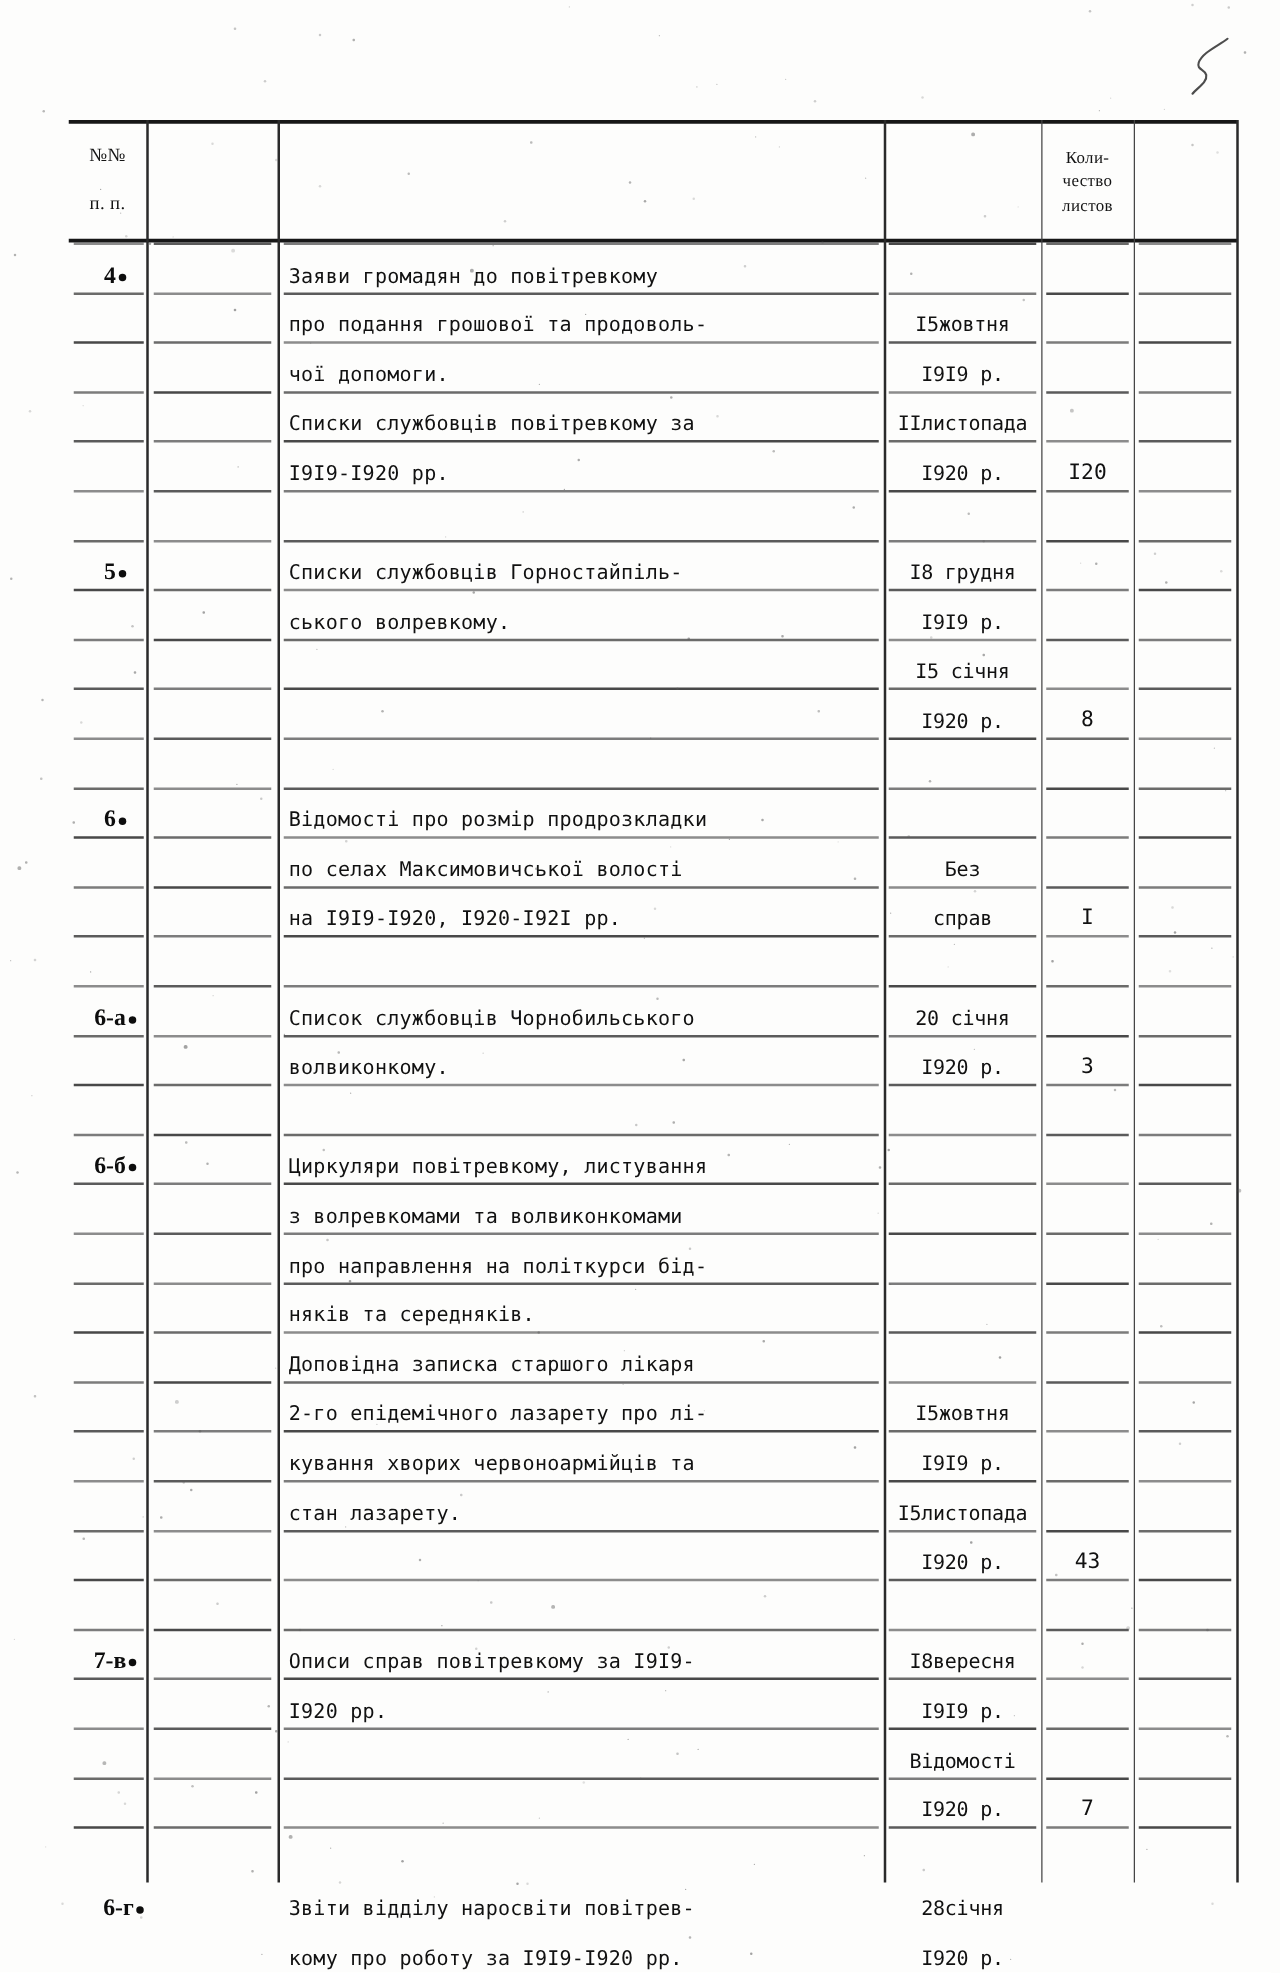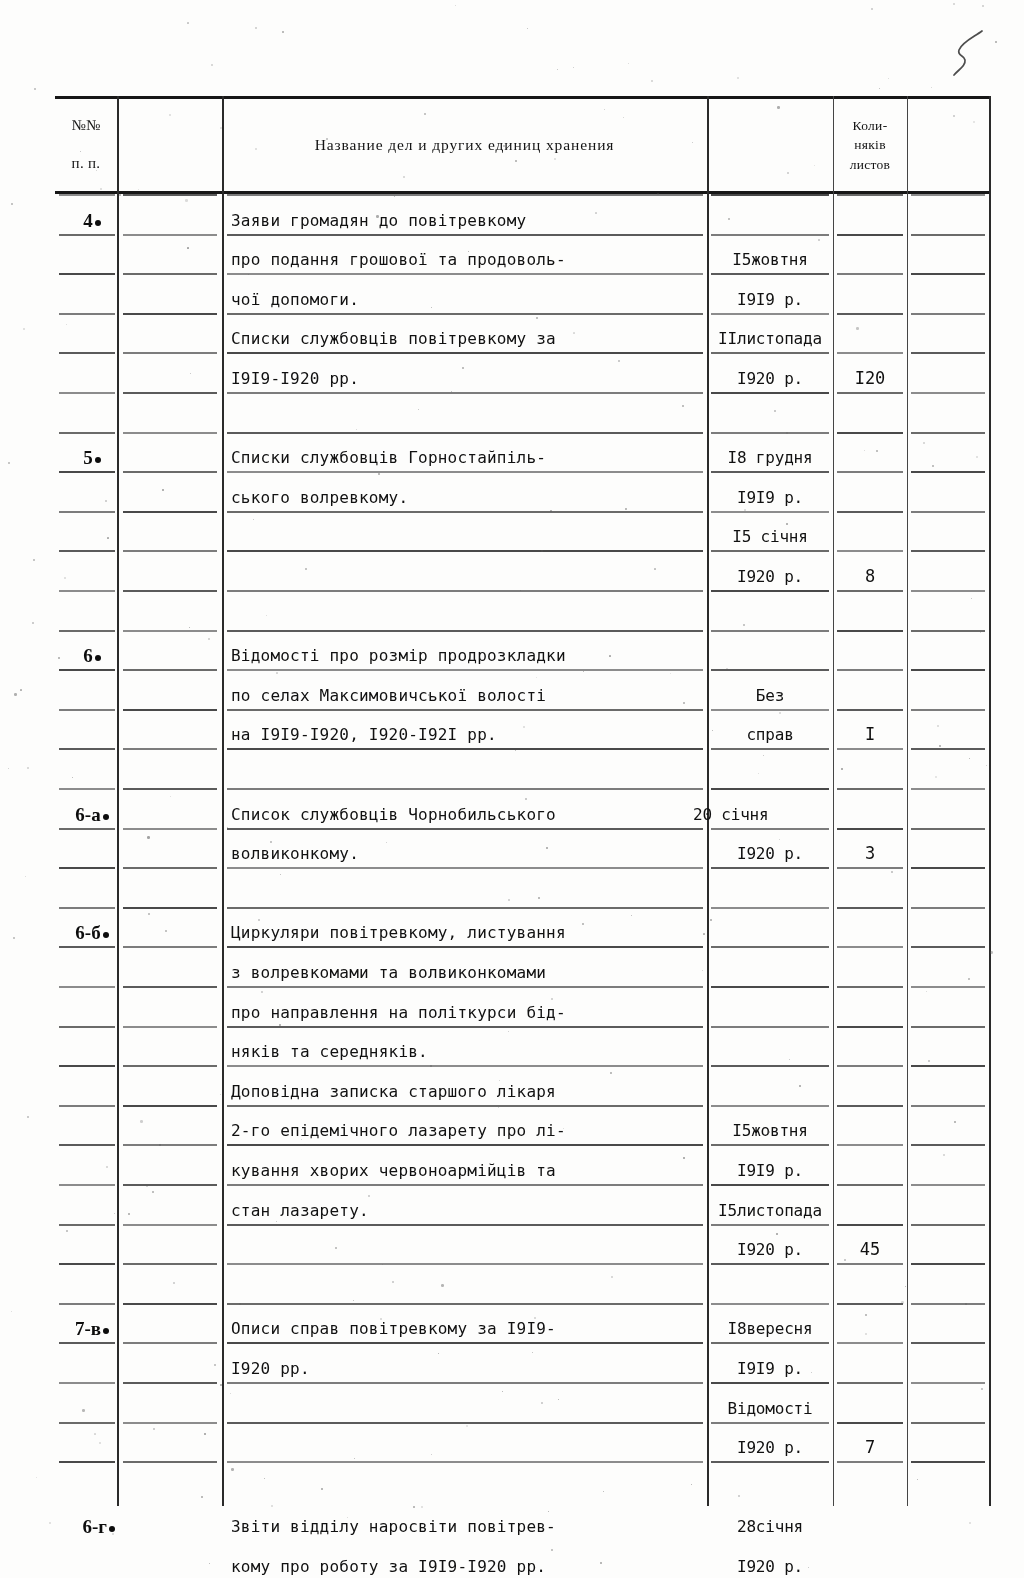--- a/index.html
+++ b/index.html
@@ -158,28 +158,25 @@
     <div class="vline thin" style="left:778px;"></div>
     <div class="vline thin" style="left:852px;"></div>
     <div class="vline thin" style="left:934px; width:2px; background:#2a2a2a;"></div>
 
     <div class="hdr-cell" style="left:0px; width:62px;">
       <span class="ln">№№</span>
       <span class="ln" style="margin-top:16px;">п. п.</span>
     </div>
 
 
-    <div class="hdr-cell hdr-wide" style="left:167px; width:485px; font-size:15.5px;">
-      <span class="ln">Название  дел  и  других  единиц  хранения</span>
-    </div>
 
 
     <div class="hdr-cell hdr-small" style="left:778px; width:74px;">
       <span class="ln">Коли-</span>
-      <span class="ln">няків</span>
+      <span class="ln">чество</span>
       <span class="ln">листов</span>
     </div>
 
 
     <div id="grid-lines">
         <div class="rule-light" style="left: 4px; top: 98px; width: 56px; opacity: 0.58;"></div>
         <div class="rule-light" style="left: 68px; top: 98px; width: 94px; opacity: 0.83;"></div>
         <div class="rule-light" style="left: 172px; top: 98px; width: 476px; opacity: 0.66;"></div>
         <div class="rule-light" style="left: 656px; top: 98px; width: 118px; opacity: 0.92;"></div>
         <div class="rule-light" style="left: 782px; top: 98px; width: 66px; opacity: 0.75;"></div>
@@ -400,37 +397,37 @@
         <div class="num" style="left: 14px; top: 549.2px; width: 46px; text-align: center;"><span>6</span><span class="dot"></span></div>
         <div class="cellrow" style="left: 176px; top: 550.2px; width: 475px;">Відомості про розмір продрозкладки</div>
         <div class="cellrow" style="left: 176px; top: 589.8px; width: 475px;">по селах Максимовичської волості</div>
         <div class="cellrow" style="left: 176px; top: 629.4px; width: 475px;">на I9I9-I920, I920-I92I рр.</div>
         <div class="date" style="left: 652px; top: 589.8px; width: 126px; text-align: center;">Без</div>
         <div class="date" style="left: 652px; top: 629.4px; width: 126px; text-align: center;">справ</div>
         <div class="sheets" style="left: 778px; top: 628.4px; width: 74px;">I</div>
         <div class="num" style="left: 14px; top: 707.6px; width: 46px; text-align: center;"><span>6-а</span><span class="dot"></span></div>
         <div class="cellrow" style="left: 176px; top: 708.6px; width: 475px;">Список службовців Чорнобильського</div>
         <div class="cellrow" style="left: 176px; top: 748.2px; width: 475px;">волвиконкому.</div>
-        <div class="date" style="left: 638px; top: 708.6px; width: 126px; ">20 січня</div>
+        <div class="date" style="left: 652px; top: 708.6px; width: 126px; text-align: center;">20 січня</div>
         <div class="date" style="left: 652px; top: 748.2px; width: 126px; text-align: center;">I920 р.</div>
         <div class="sheets" style="left: 778px; top: 747.2px; width: 74px;">3</div>
         <div class="num" style="left: 14px; top: 826.4px; width: 46px; text-align: center;"><span>6-б</span><span class="dot"></span></div>
         <div class="cellrow" style="left: 176px; top: 827.4px; width: 475px;">Циркуляри повітревкому, листування</div>
         <div class="cellrow" style="left: 176px; top: 867px; width: 475px;">з волревкомами та волвиконкомами</div>
         <div class="cellrow" style="left: 176px; top: 906.6px; width: 475px;">про направлення на політкурси бід-</div>
         <div class="cellrow" style="left: 176px; top: 946.2px; width: 475px;">няків та середняків.</div>
         <div class="cellrow" style="left: 176px; top: 985.8px; width: 475px;">Доповідна записка старшого лікаря</div>
         <div class="cellrow" style="left: 176px; top: 1025.4px; width: 475px;">2-го епідемічного лазарету про лі-</div>
         <div class="cellrow" style="left: 176px; top: 1065px; width: 475px;">кування хворих червоноармійців та</div>
         <div class="cellrow" style="left: 176px; top: 1104.6px; width: 475px;">стан лазарету.</div>
         <div class="date" style="left: 652px; top: 1025.4px; width: 126px; text-align: center;">I5жовтня</div>
         <div class="date" style="left: 652px; top: 1065px; width: 126px; text-align: center;">I9I9 р.</div>
         <div class="date" style="left: 652px; top: 1104.6px; width: 126px; text-align: center;">I5листопада</div>
         <div class="date" style="left: 652px; top: 1144.2px; width: 126px; text-align: center;">I920 р.</div>
-        <div class="sheets" style="left: 778px; top: 1143.2px; width: 74px;">45</div>
+        <div class="sheets" style="left: 778px; top: 1143.2px; width: 74px;">43</div>
         <div class="num" style="left: 14px; top: 1222.4px; width: 46px; text-align: center;"><span>7-в</span><span class="dot"></span></div>
         <div class="cellrow" style="left: 176px; top: 1223.4px; width: 475px;">Описи справ повітревкому за I9I9-</div>
         <div class="cellrow" style="left: 176px; top: 1263px; width: 475px;">I920 рр.</div>
         <div class="date" style="left: 652px; top: 1223.4px; width: 126px; text-align: center;">I8вересня</div>
         <div class="date" style="left: 652px; top: 1263px; width: 126px; text-align: center;">I9I9 р.</div>
         <div class="date" style="left: 652px; top: 1302.6px; width: 126px; text-align: center;">Відомості</div>
         <div class="date" style="left: 652px; top: 1342.2px; width: 126px; text-align: center;">I920 р.</div>
         <div class="sheets" style="left: 778px; top: 1341.2px; width: 74px;">7</div>
         <div class="num" style="left: 14px; top: 1420.4px; width: 46px; text-align: right;"><span>6-г</span><span class="dot"></span></div>
         <div class="cellrow" style="left: 176px; top: 1421.4px; width: 475px;">Звіти відділу наросвіти повітрев-</div>

